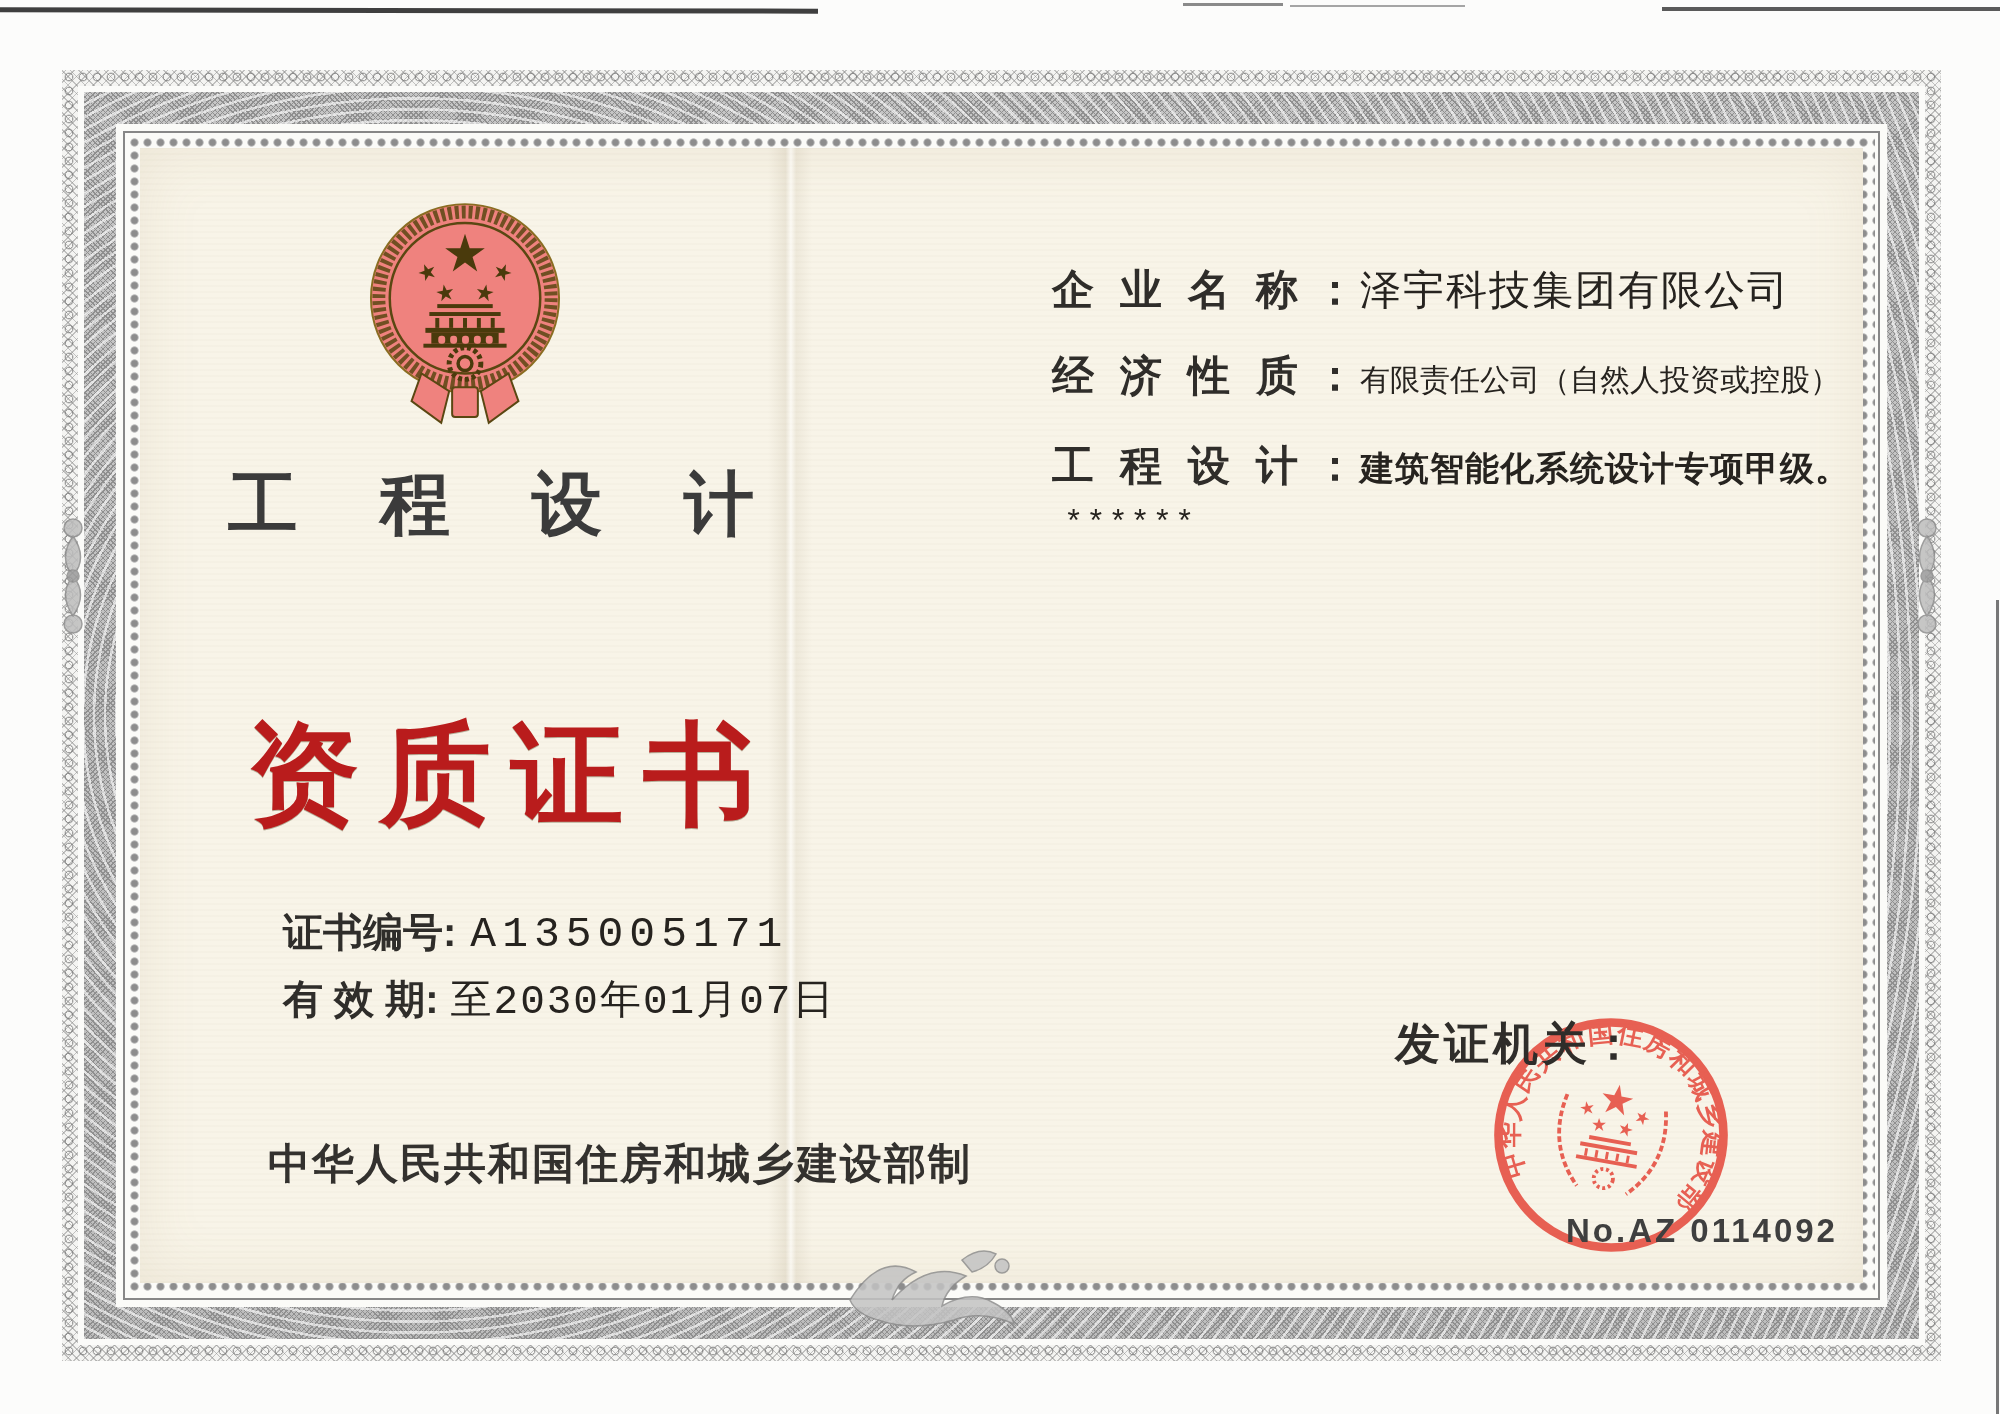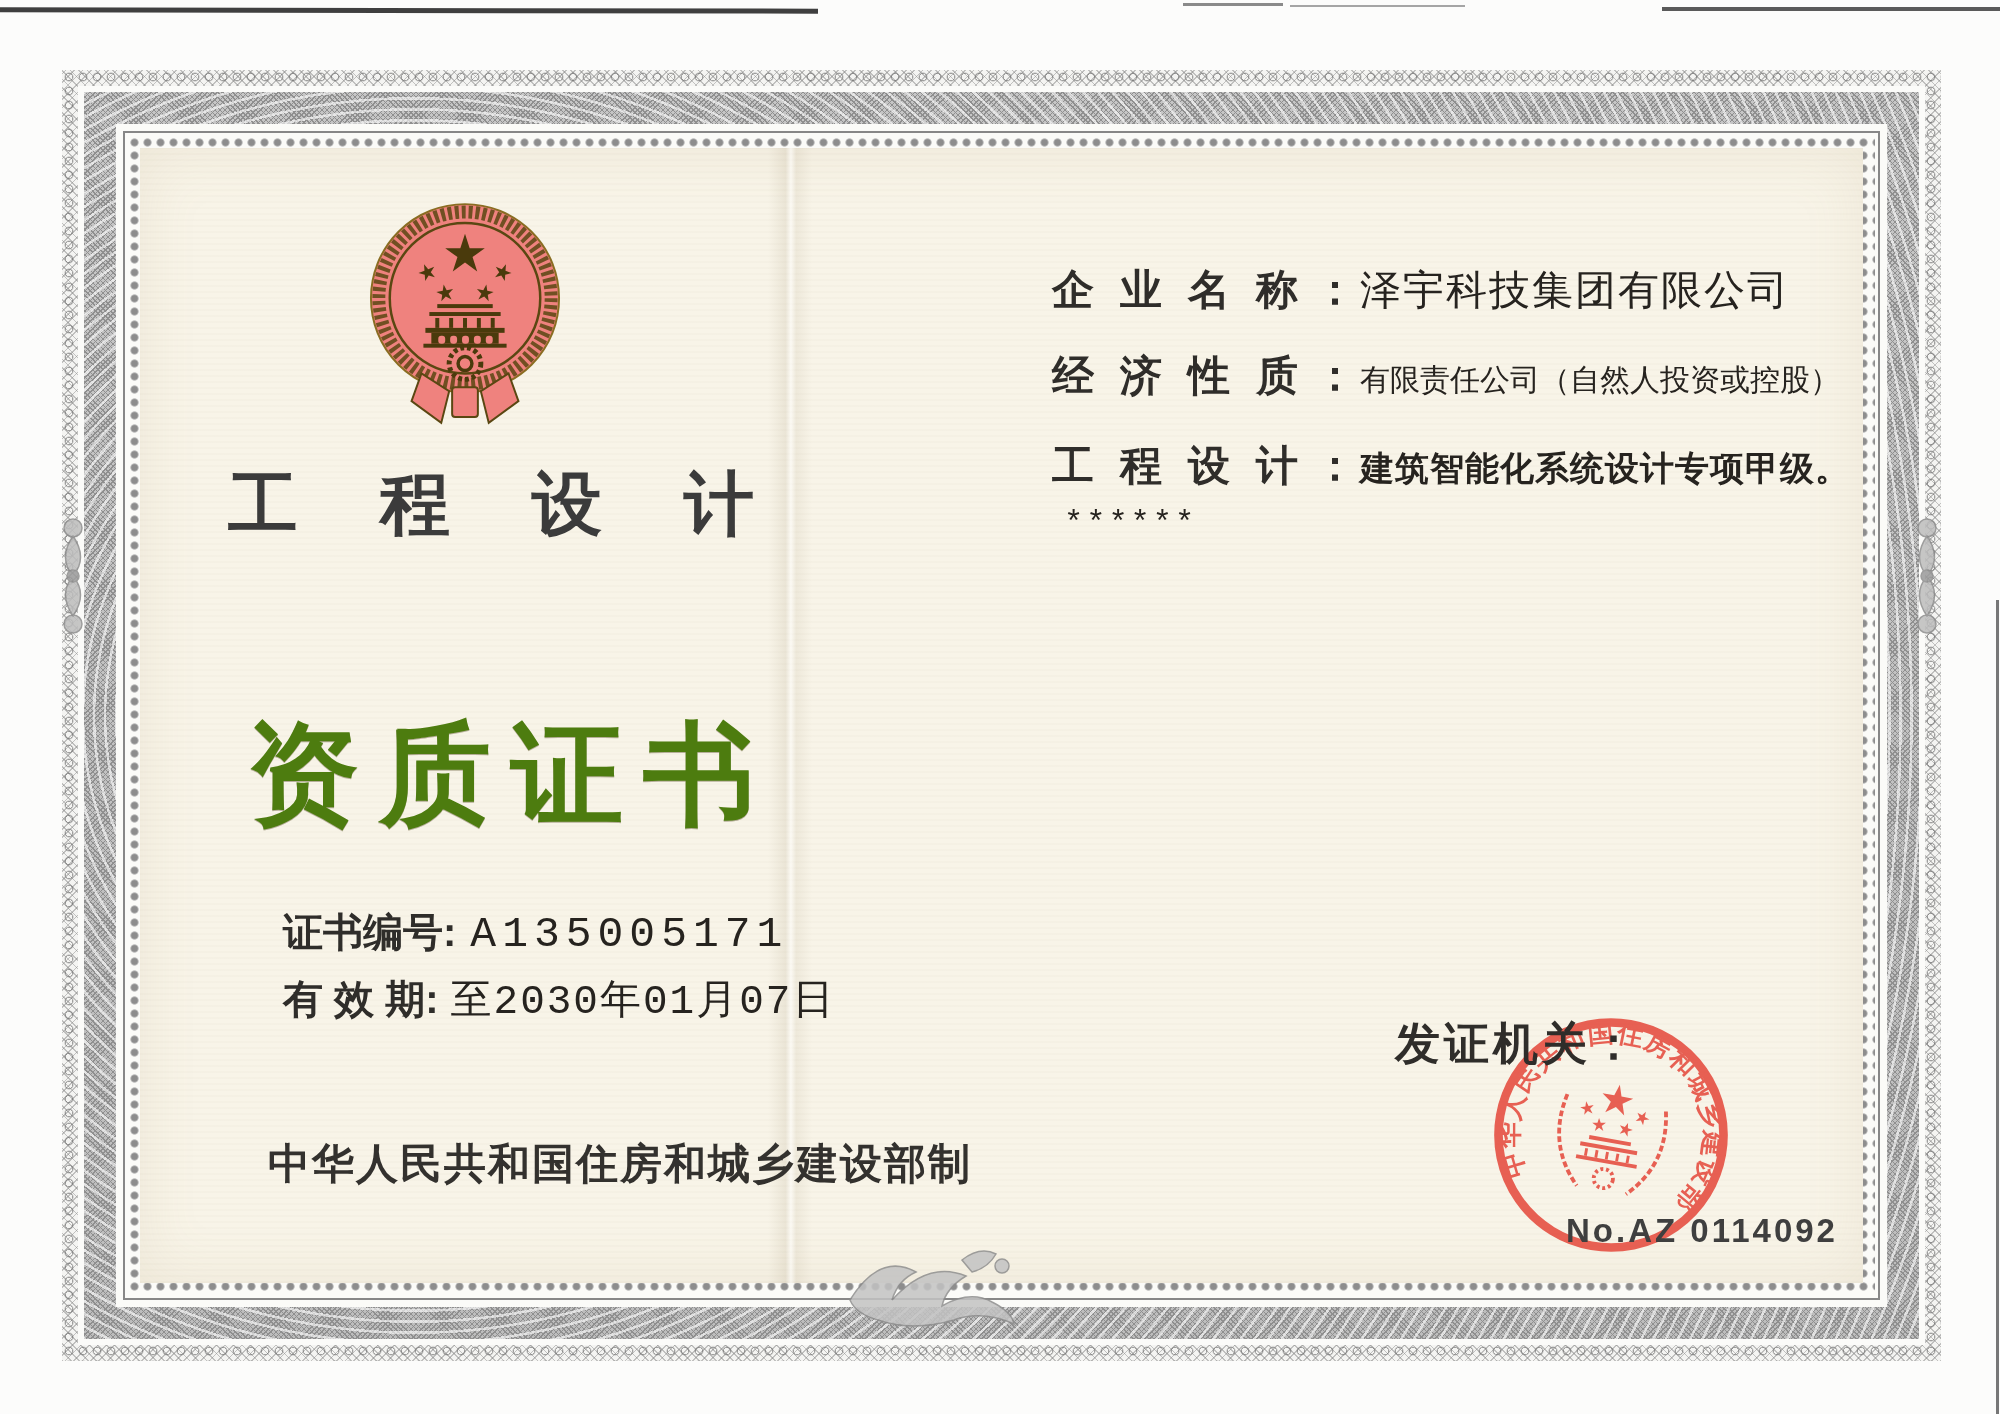--- a/index.html
+++ b/index.html
@@ -41,21 +41,21 @@
   .fold{position:absolute;left:628px;top:0;width:44px;height:100%;
       background:linear-gradient(90deg, transparent, rgba(120,100,60,.10) 40%, rgba(255,255,255,.5) 52%, rgba(120,100,60,.08) 64%, transparent);}
 
   
   .content{position:absolute;inset:0;}
 
   .gothic{font-family:"Liberation Sans","DejaVu Sans",sans-serif;font-weight:bold;color:#2f2d2a;}
   .kai{font-family:Liberation Mono, monospace;color:#26231f;}
 
   .title1{left:228px;top:458px;font-size:70px;letter-spacing:82px;color:#3b3b3b;white-space:nowrap;}
-  .title2{left:247px;top:700px;font-size:112px;letter-spacing:20px;color:#4d7c0f;white-space:nowrap;
+  .title2{left:247px;top:700px;font-size:112px;letter-spacing:20px;color:#b91c1c;white-space:nowrap;
           text-shadow:0 1px 0 rgba(60,45,5,.35);}
 
   .certno-line{left:283px;top:905px;font-size:40px;white-space:nowrap;}
   .certno-line .val{font-size:43px;letter-spacing:6px;margin-left:14px;}
   .valid-line{left:283px;top:972px;font-size:40px;white-space:nowrap;}
   .valid-line .val{font-size:41px;letter-spacing:2px;margin-left:12px;}
   .issuer-note{left:268px;top:1136px;font-size:42px;letter-spacing:2px;color:#33312e;white-space:nowrap;}
 
   .field-row{white-space:nowrap;display:flex;align-items:baseline;}
   .field-row .flabel{font-size:42px;letter-spacing:26px;}

